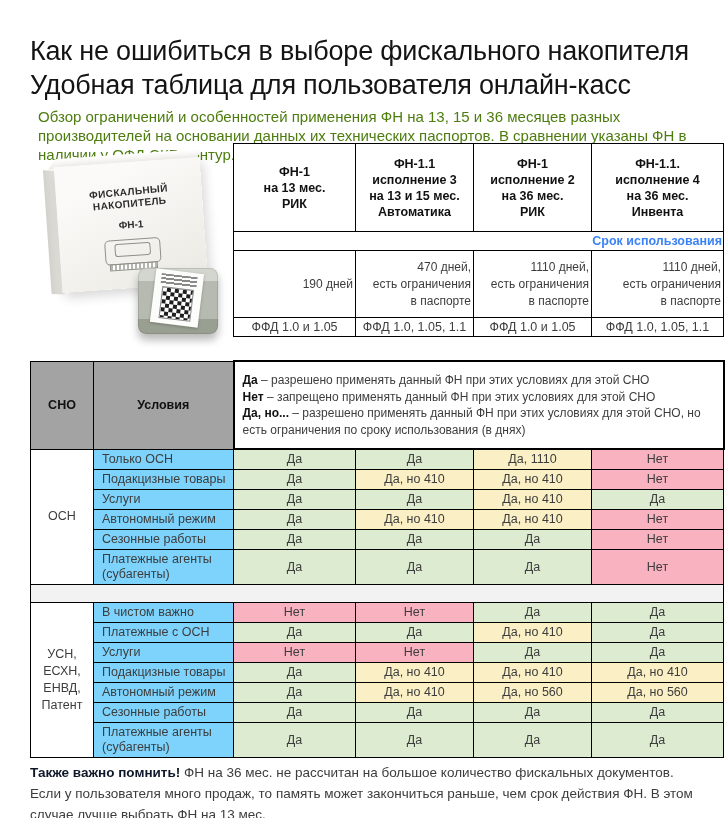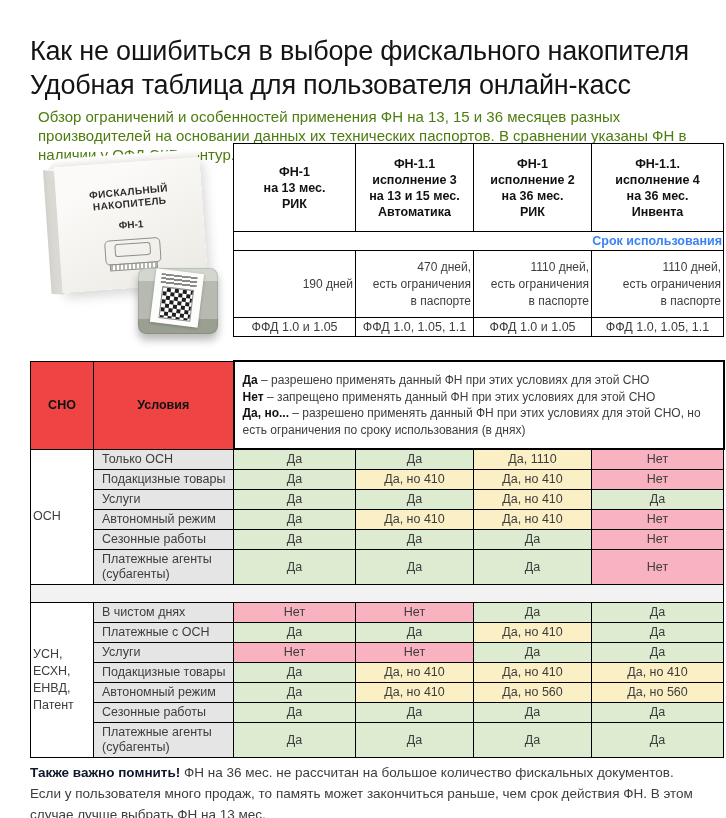--- a/index.html
+++ b/index.html
@@ -35,32 +35,32 @@
   .topTable td.bannerCell {
     height:19px; font-weight:bold; font-size:12.5px; text-align:right; background:#fff; color:#3b82f6;
   }
   .topTable td.lifeCell {
     height:67px; font-size:12px; line-height:17px; text-align:right;
     white-space:pre-line; color:#3d3d3d; padding:2px;
   }
   .topTable td.fmtCell { height:19px; font-size:12.5px; text-align:center; color:#3d3d3d; }
 
   .lowTable { position:absolute; left:30px; top:360px; width:693px; }
-  .lowTable th.head { background:#ef4444; font-weight:bold; font-size:12.5px; color:#111; }
+  .lowTable th.head { background:#a3a3a3; font-weight:bold; font-size:12.5px; color:#111; }
   .lowTable td.legend {
     border-width:2px; background:#fff; padding:10px 8px;
     font-size:12px; line-height:16.5px; color:#3d3d3d; text-align:left;
   }
   .lowTable td.legend b { color:#111; }
   .lowTable td.group-cell {
-    font-size:12.5px; color:#3d3d3d; background:#fff;
+    text-align:center; font-size:12.5px; color:#3d3d3d; background:#fff;
     white-space:pre-line; line-height:17px; padding:2px;
   }
   .lowTable td.cond-cell {
-    font-size:12.5px; color:#3d3d3d; background:#e5e5e5; text-align:left;
+    font-size:12.5px; color:#3d3d3d; background:#7dd3fc; text-align:left;
     padding:2px 4px 2px 8px; line-height:15px; height:19px;
   }
   .lowTable td.val-cell { font-size:12.5px; color:#3d3d3d; text-align:center; padding:1px 2px; height:19px; }
   .lowTable tbody.spacerBody td { height:18px; background:#f2f2f2; border-left:1px solid #000; border-right:1px solid #000; }
 
   
   .photo { position:absolute; left:36px; top:148px; width:198px; height:208px; }
   .box { position:absolute; left:22px; top:14px; width:146px; height:126px; transform:rotate(-4deg); }
   .box-side {
     position:absolute; left:-11px; top:3px; width:13px; height:124px;
@@ -247,21 +247,21 @@
       <tr>
           <td colspan="6"></td>
         </tr>
     </tbody>
     <tbody>
         <tr>
           <td class="group-cell" rowspan="7">УСН,
 ЕСХН,
 ЕНВД,
 Патент</td>
-          <td class="cond-cell">В чистом днях</td>
+          <td class="cond-cell">В чистом важно</td>
           <td class="val-cell" style="background: rgb(248, 178, 192);">Нет</td>
           <td class="val-cell" style="background: rgb(248, 178, 192);">Нет</td>
           <td class="val-cell" style="background: rgb(221, 235, 209);">Да</td>
           <td class="val-cell" style="background: rgb(221, 235, 209);">Да</td>
         </tr>
         <tr>
           <td class="cond-cell">Платежные с ОСН</td>
           <td class="val-cell" style="background: rgb(221, 235, 209);">Да</td>
           <td class="val-cell" style="background: rgb(221, 235, 209);">Да</td>
           <td class="val-cell" style="background: rgb(251, 240, 197);">Да, но 410</td>

